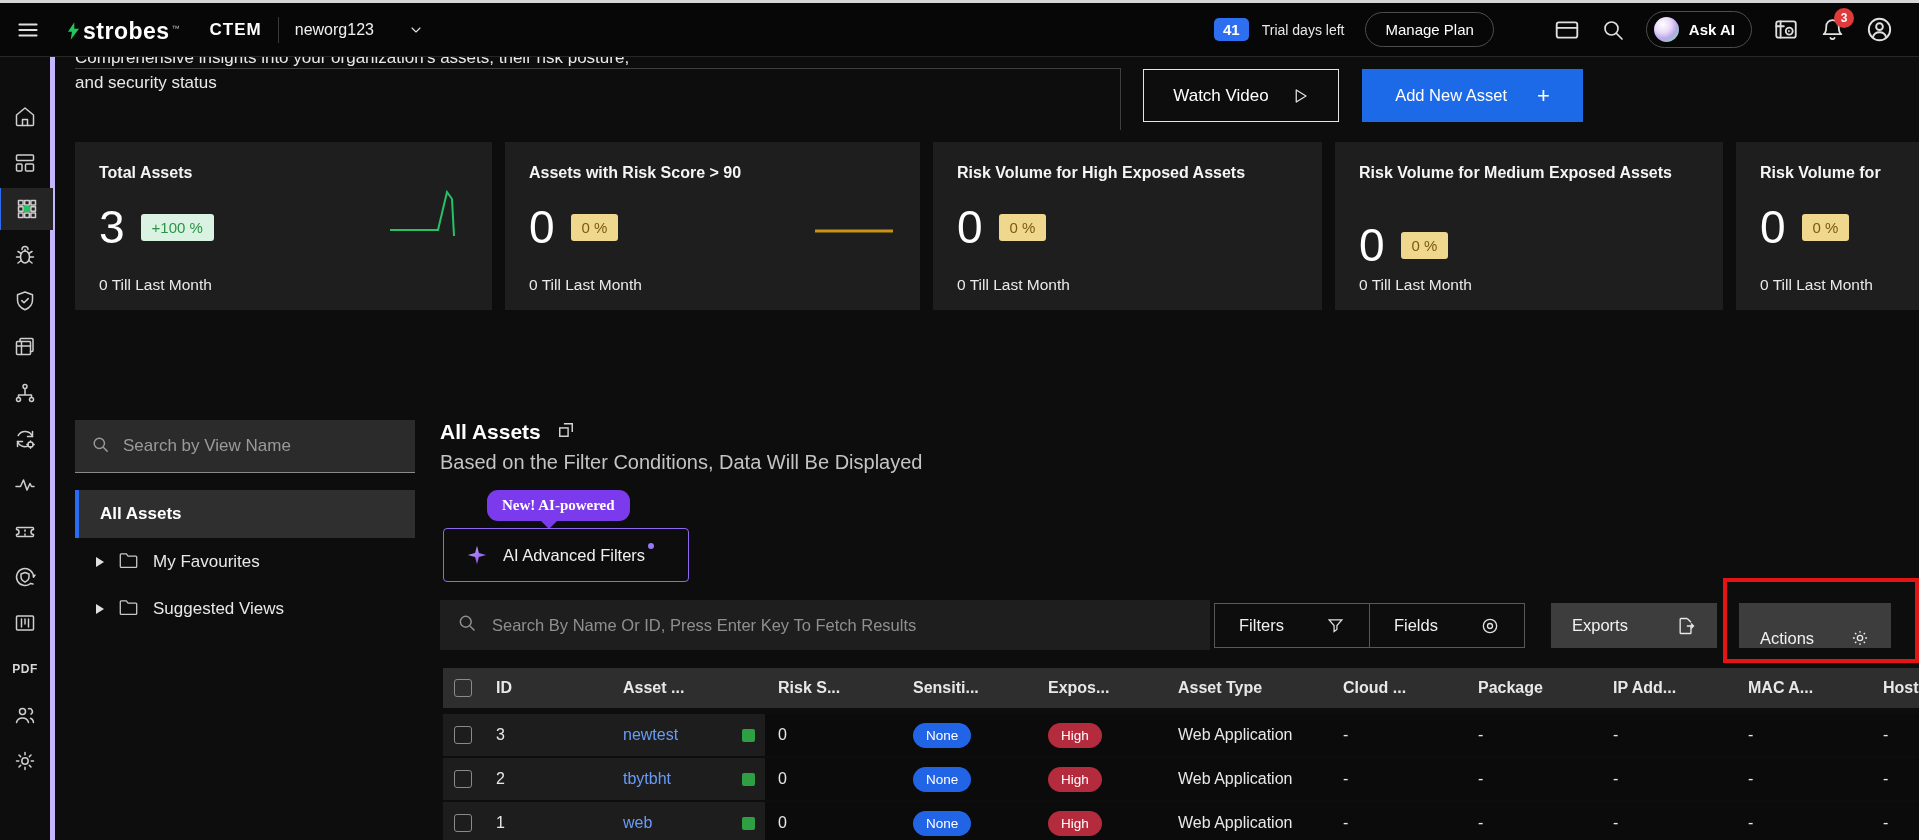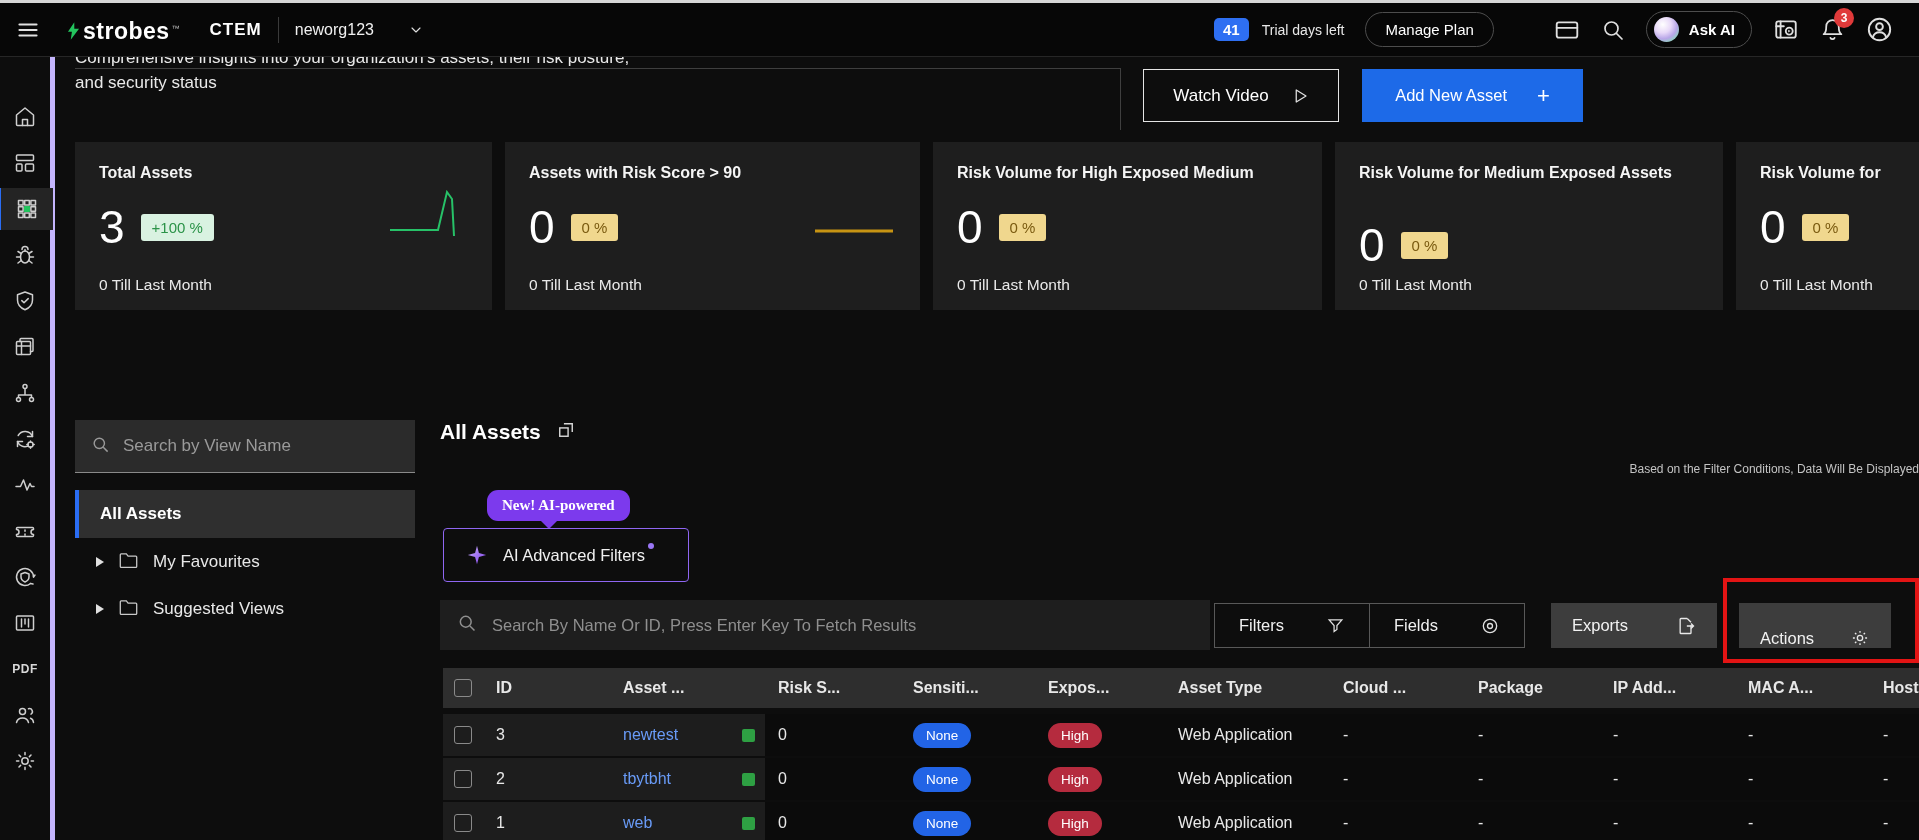--- a/index.html
+++ b/index.html
@@ -87,21 +87,21 @@
               color:#e8e8e8; cursor:pointer; }
   .caret { width:0; height:0; border-left:8px solid #e0e0e0; border-top:5.5px solid transparent;
            border-bottom:5.5px solid transparent; }
   .folder svg { stroke:#c8c8c8; fill:none; stroke-width:1.5; }
 
   
   .main { position:absolute; left:440px; top:420px; right:0; height:420px; }
   .main-title-row { display:flex; align-items:center; gap:15px; }
   .main-title { font-size:21px; font-weight:bold; color:#fff; }
   .expand-ic svg { stroke:#d8d8d8; fill:none; stroke-width:1.7; }
-  .main-sub { margin-top:18px; font-size:12px; color:#c4c4c4;text-align:right; }
+  .main-sub { margin-top:7px; font-size:20px; color:#c4c4c4; }
   .ai-badge { position:absolute; left:47px; top:70px; background:#7c3aed; color:#fff; font-weight:bold;
               font-size:15px; padding:7px 15px; border-radius:11px;font-family:Liberation Serif, serif; }
   .ai-badge::after { content:""; position:absolute; left:54px; bottom:-8px; border-left:8px solid transparent;
                      border-right:8px solid transparent; border-top:8px solid #7c3aed; }
   .ai-btn { position:absolute; left:3px; top:108px; width:246px; height:54px; border:1.5px solid #8f66f2;
             border-radius:4px; background:transparent; display:flex; align-items:center; justify-content:center;
             gap:15px; color:#f0f0f0; font-size:16.5px; cursor:pointer; font-family:"Liberation Sans",sans-serif; }
   .ai-dot { width:6px; height:6px; border-radius:50%; background:#9a76f5; position:relative; top:-9px; left:-12px; }
 
   .tbl-search { position:absolute; left:0; top:180px; width:770px; height:50px; background:#1e1e1e;
@@ -362,21 +362,21 @@
         <span class="card-value">0</span>
         <span class="badge yellow">0 %</span>
       </div>
       <svg class="spark s2" width="80" height="6" viewBox="0 0 80 6">
         <line x1="1" y1="3" x2="79" y2="3" stroke="#c79413" stroke-width="3"></line>
       </svg>
       <div class="card-foot">0 Till Last Month</div>
     </div>
 
     <div class="card w3">
-      <div class="card-title">Risk Volume for High Exposed Medium</div>
+      <div class="card-title">Risk Volume for High Exposed Assets</div>
       <div class="card-valrow">
         <span class="card-value">0</span>
         <span class="badge yellow">0 %</span>
       </div>
       <div class="card-foot">0 Till Last Month</div>
     </div>
 
     <div class="card w4">
       <div class="card-title">Risk Volume for Medium Exposed Assets</div>
       <div class="card-valrow" style="top:76px;">

